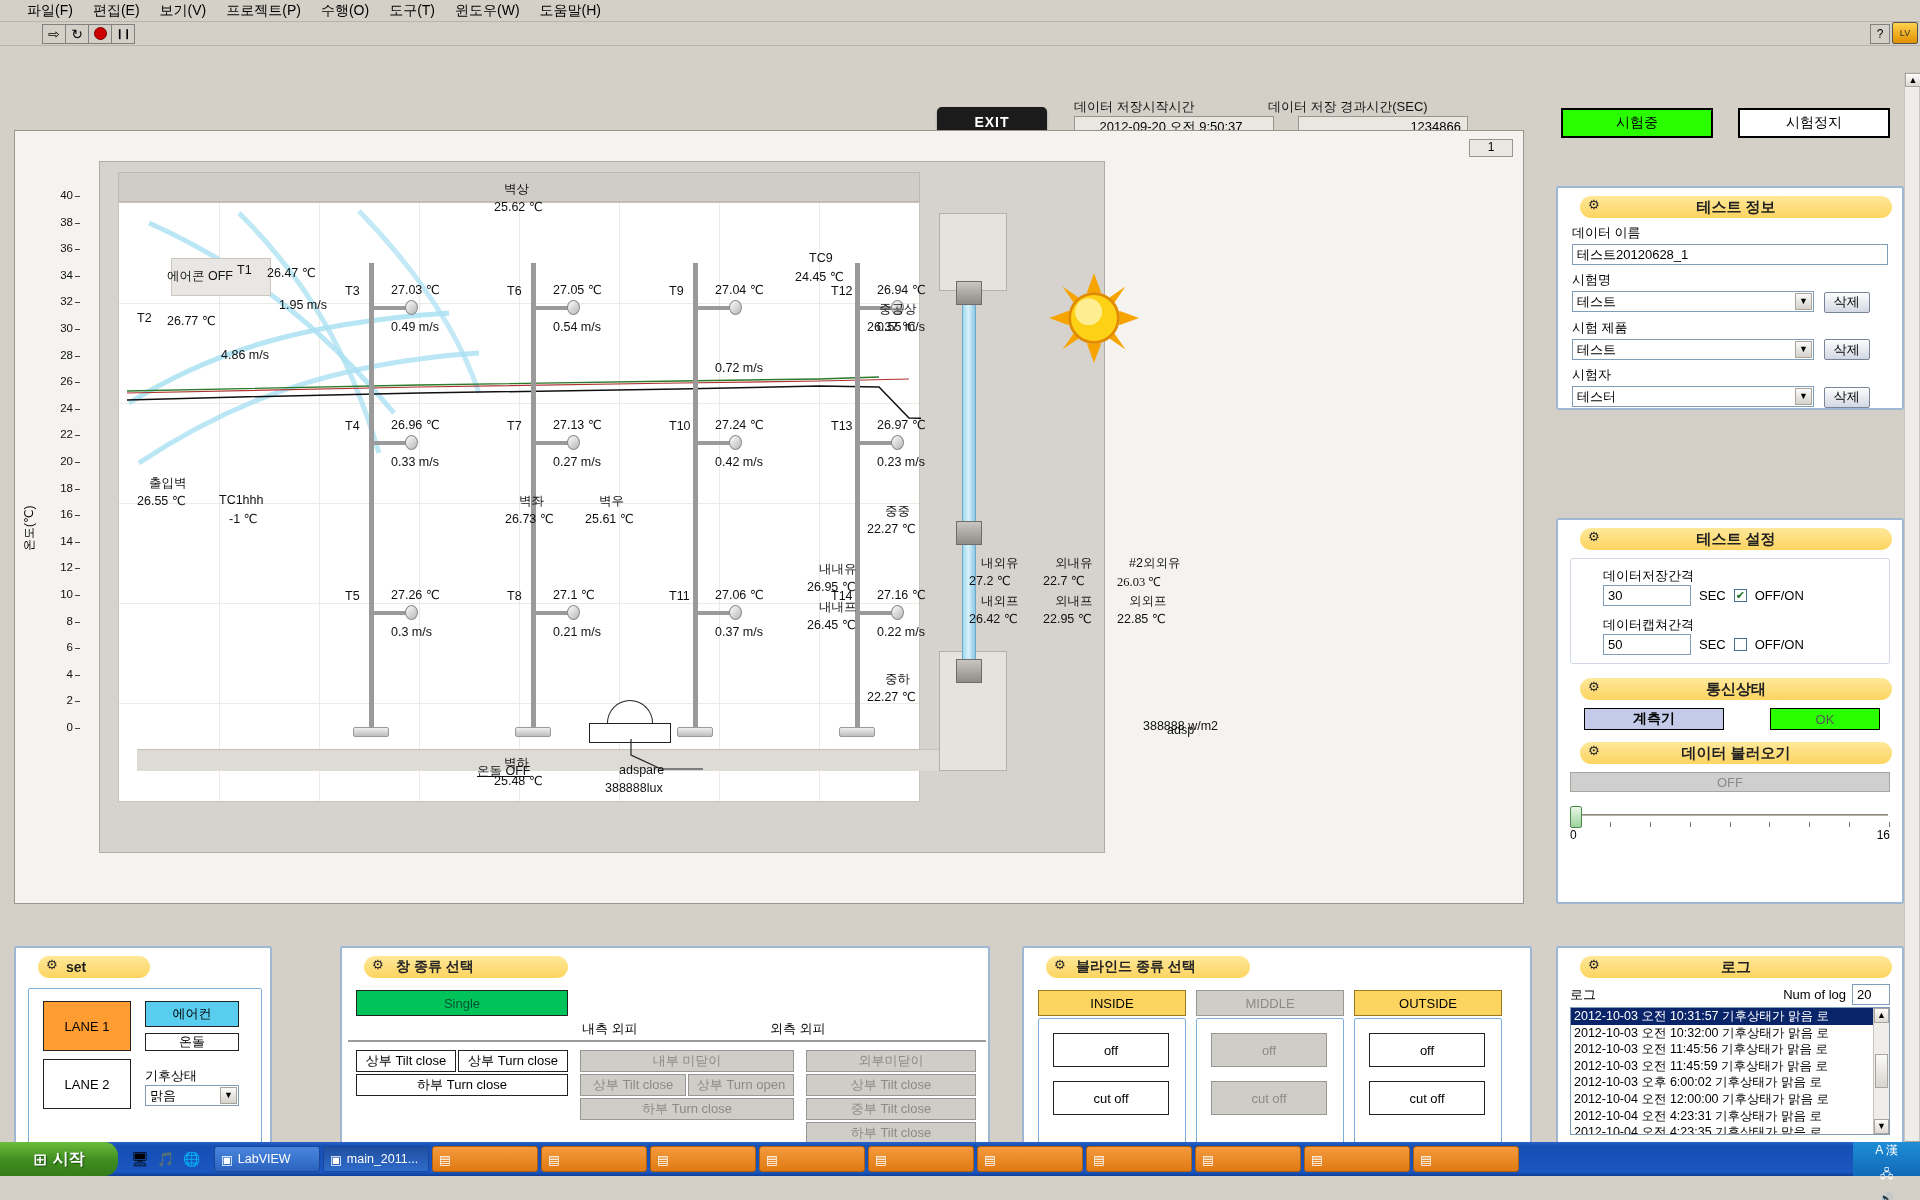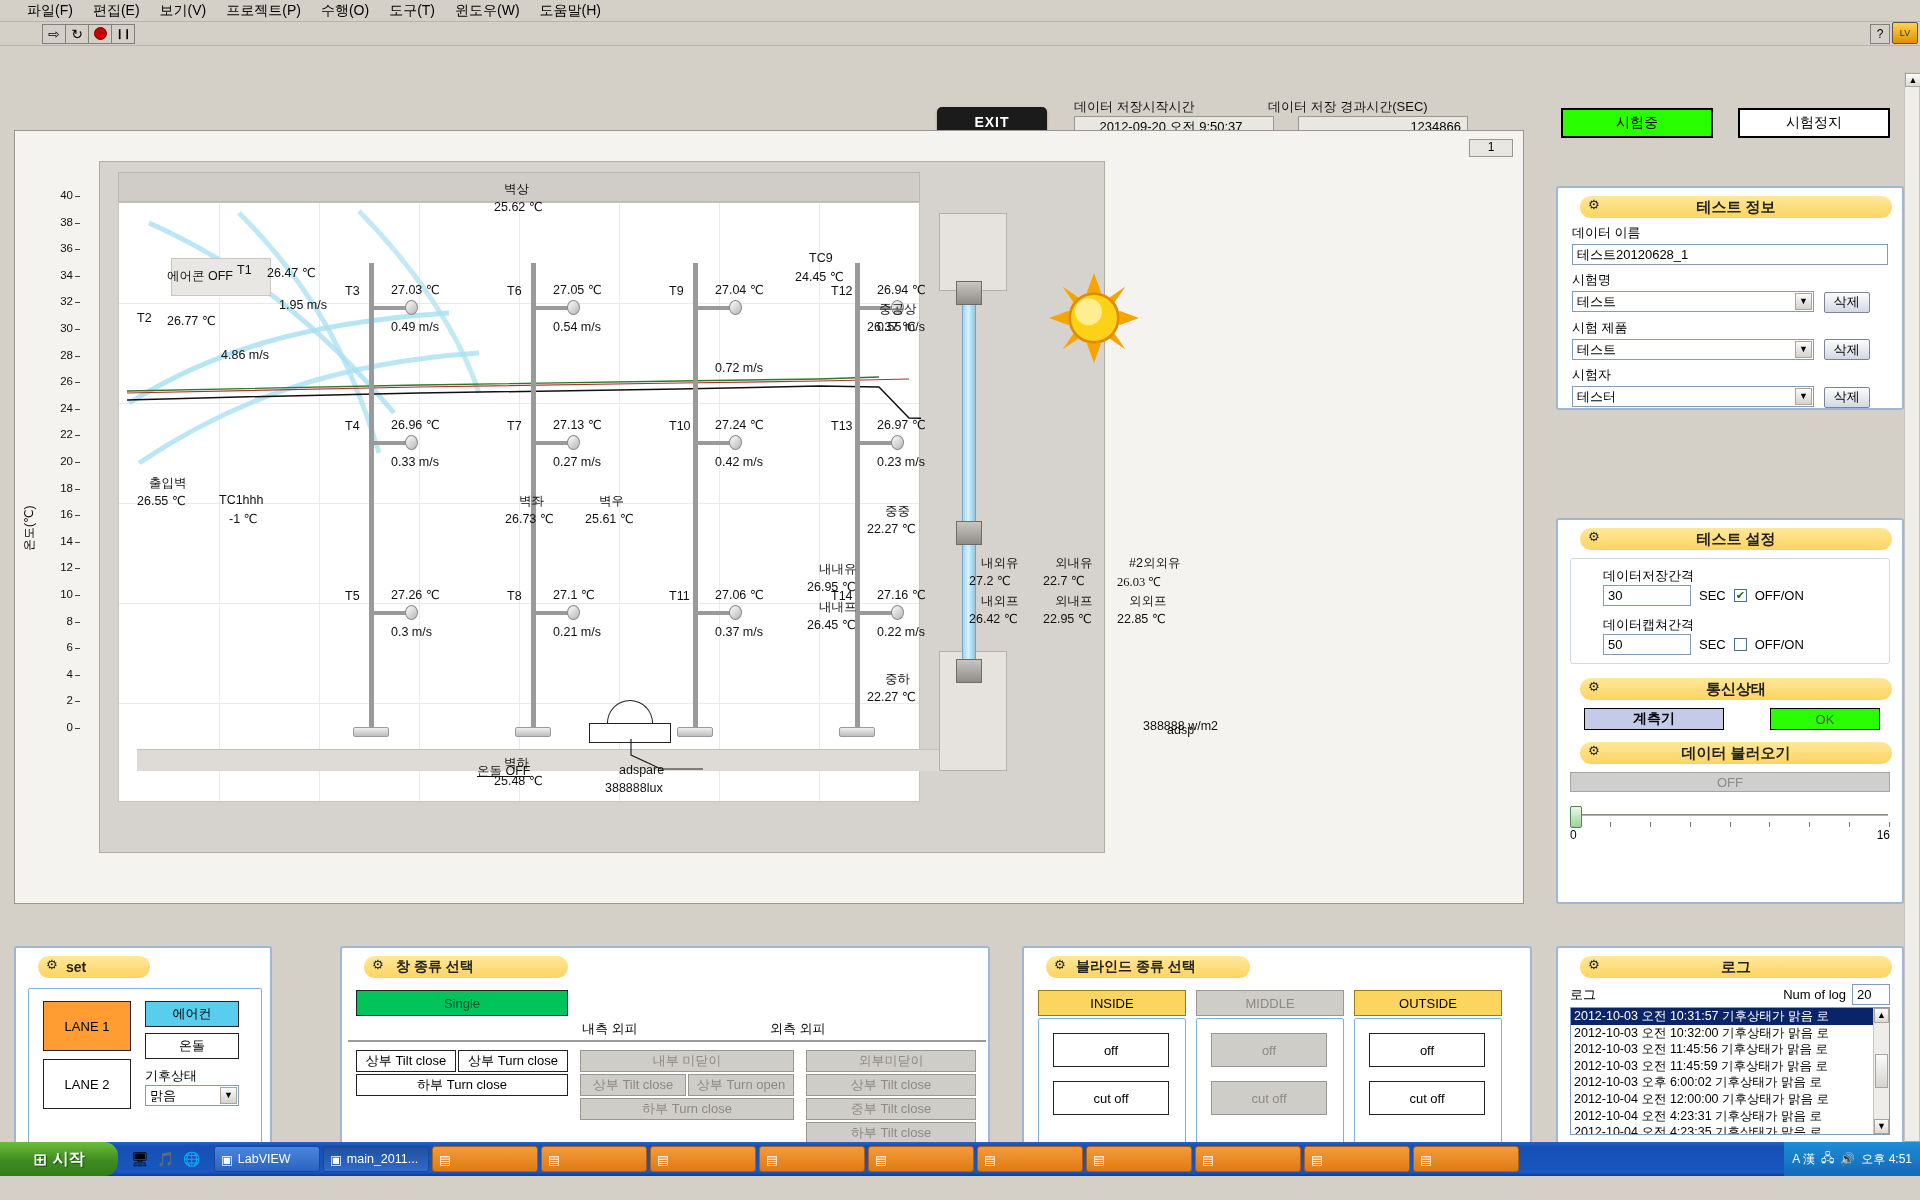--- a/index.html
+++ b/index.html
@@ -214,21 +214,21 @@
   .qlaunch { width:24px; height:24px; display:flex; align-items:center;
     justify-content:center; font-size:14px; }
   .tbtn2 { height:26px; min-width:106px; margin-right:3px; border-radius:3px;
     background:linear-gradient(#4a86dd,#2a63bf); border:1px solid #1a4799;
     color:#fff; font-size:12.5px; display:flex; align-items:center; gap:5px;
     padding:0 6px; overflow:hidden; white-space:nowrap;}
   .tbtn2.active { background:linear-gradient(#204f9e,#2f6ccb); }
   .tbtn2.orange { background:linear-gradient(#f49a3d,#e07a12); border-color:#b35e08; }
   #tray { margin-left:auto; height:34px; display:flex; align-items:center;
     gap:6px; padding:0 8px;
-    background:linear-gradient(#1f8ed6,#1169b8); font-size:12px; color:#fff;}
+    background:linear-gradient(#1f8ed6,#1169b8); font-size:12px; color:#fff;flex-direction:column;}
 </style>
 </head>
 <body>
 
 <div id="menubar">
   <div class="mi">파일(F)</div>
   <div class="mi">편집(E)</div>
   <div class="mi">보기(V)</div>
   <div class="mi">프로젝트(P)</div>
   <div class="mi">수행(O)</div>
@@ -590,21 +590,21 @@
 
   <div class="bpanel" style="left:14px; top:900px; width:258px; height:220px;">
     <div class="ptitle small" style="margin:8px 120px 6px 22px; justify-content:flex-start; padding-left:28px;">
       <span class="gear">⚙</span>
       <span>set</span>
     </div>
     <div class="groupbox" style="left:12px; top:40px; width:234px; height:168px;">
       <div class="btn orange" style="position:absolute; left:14px; top:12px; width:88px; height:50px;">LANE 1</div>
       <div class="btn" style="position:absolute; left:14px; top:70px; width:88px; height:50px;">LANE 2</div>
       <div class="btn cyan" style="position:absolute; left:116px; top:12px; width:94px; height:26px;">에어컨</div>
-      <div class="btn" style="position:absolute; left:116px; top:44px; width:94px; height:26px;">온돌</div>
+      <div class="btn" style="position:absolute; left:116px; top:44px; width:94px; height:18px;">온돌</div>
       <div style="position:absolute; left:116px; top:78px; font-size:13px;">기후상태</div>
       <div class="combo" style="position:absolute; left:116px; top:96px; width:94px;">
         <span>맑음</span>
         <span class="arrow">▼</span>
       </div>
     </div>
   </div>
 
   <div class="bpanel" style="left:340px; top:900px; width:650px; height:220px;">
     <div class="ptitle small" style="margin:8px 420px 6px 22px; justify-content:flex-start; padding-left:32px;">

